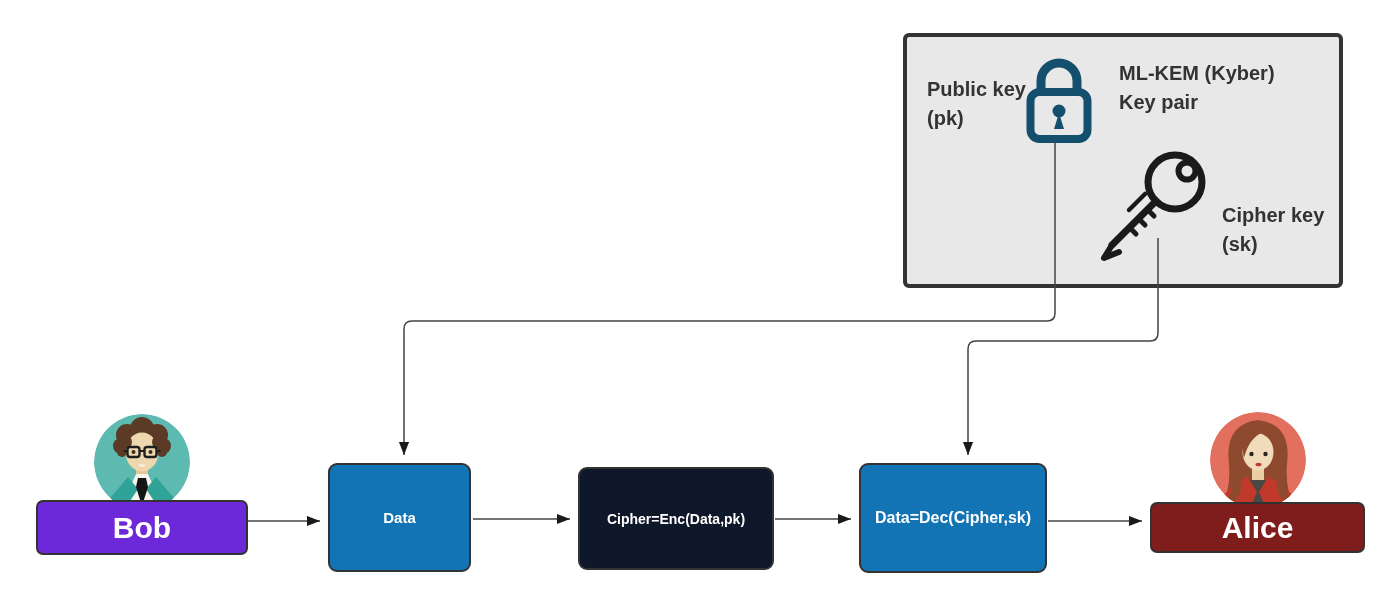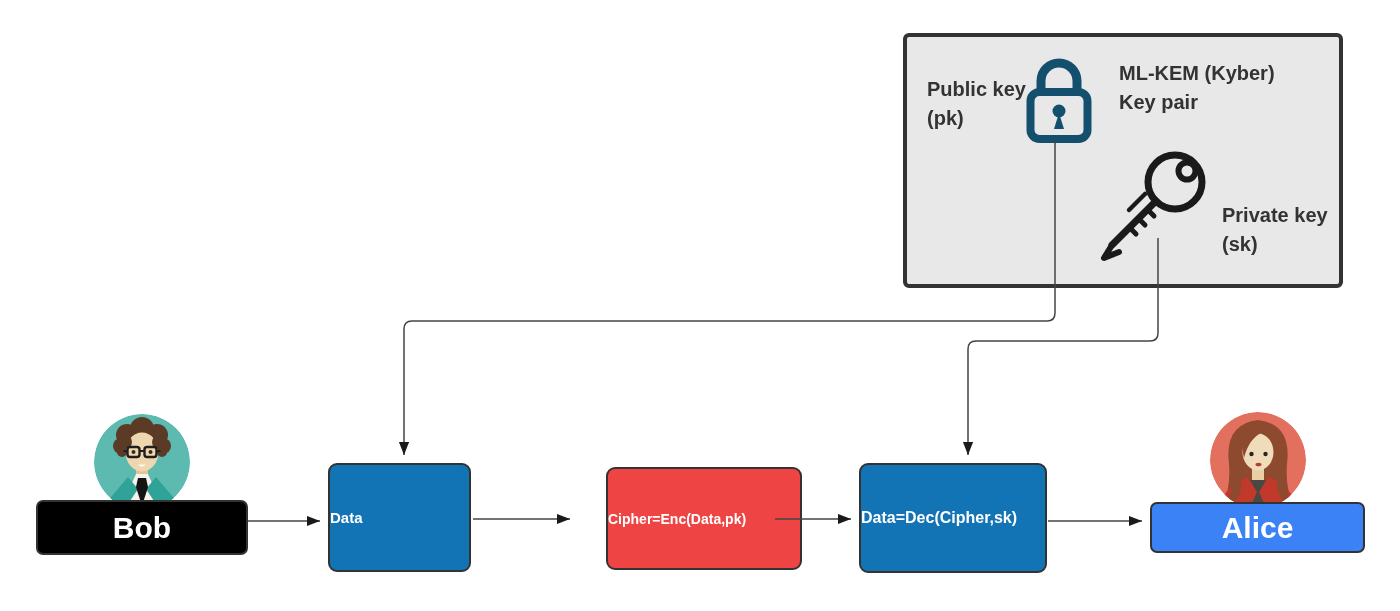--- a/index.html
+++ b/index.html
@@ -18,50 +18,50 @@
   }
   .public-key-label{left:20px;top:38px;width:110px;}
   .keypair-title{left:212px;top:22px;width:160px;}
   .private-key-label{left:315px;top:164px;width:115px;}
   .lock-icon{position:absolute;left:119px;top:18px;}
   .key-icon{position:absolute;left:190px;top:107px;}
   
   .connector-layer{position:absolute;left:0;top:0;width:1400px;height:611px;z-index:5;pointer-events:none;}
   
   .node{
-    position:absolute;display:flex;align-items:center;
+    position:absolute;display:flex;align-items:center;justify-content:center;
     color:#ffffff;font-weight:bold;text-align:center;box-sizing:border-box;z-index:4;
     border:2px solid #333333;border-radius:9px;
   }
   .node-blue{background:#1273b5;}
-  .node-red{background:#ef4444;margin-left:28px;}
+  .node-red{background:#0f172a;}
   .node-data{left:328px;top:463px;width:143px;height:109px;font-size:15px;}
   .node-encrypt{left:578px;top:467px;width:196px;height:103px;font-size:14px;}
   .node-decrypt{left:859px;top:463px;width:188px;height:110px;font-size:16px;}
   
   .actor-box{
     position:absolute;display:flex;align-items:center;justify-content:center;
     color:#ffffff;font-weight:bold;font-size:30px;z-index:4;box-sizing:border-box;
     border:2px solid #333333;border-radius:7px;
   }
-  .actor-bob{left:36px;top:500px;width:212px;height:55px;background:#000000;}
-  .actor-alice{left:1150px;top:502px;width:215px;height:51px;background:#3b82f6;}
+  .actor-bob{left:36px;top:500px;width:212px;height:55px;background:#6d28d9;}
+  .actor-alice{left:1150px;top:502px;width:215px;height:51px;background:#7f1d1d;}
   .avatar{position:absolute;z-index:3;}
   .avatar-bob{left:94px;top:414px;}
   .avatar-alice{left:1210px;top:412px;}
 </style>
 </head>
 <body>
 
 <div id="canvas">
 
   <div class="keypair-panel">
     <div class="panel-label public-key-label">Public key (pk)</div>
     <div class="panel-label keypair-title">ML-KEM (Kyber) Key pair</div>
-    <div class="panel-label private-key-label">Private key (sk)</div>
+    <div class="panel-label private-key-label">Cipher key (sk)</div>
 
     <svg class="lock-icon" width="66" height="88" viewBox="0 0 66 88">
       <path d="M15,42 V26 a18,18 0 0 1 36,0 V42" fill="none" stroke="#14506e" stroke-width="9"></path>
       <rect x="4.5" y="37" width="57" height="47" rx="9" fill="#e8e8e8" stroke="#14506e" stroke-width="8"></rect>
       <circle cx="33" cy="56" r="6.5" fill="#14506e"></circle>
       <path d="M33,58 L28,74 L38,74 Z" fill="#14506e"></path>
     </svg>
 
     <svg class="key-icon" width="120" height="120" viewBox="0 0 120 120">
       <circle cx="78" cy="38" r="27" fill="none" stroke="#1a1a1a" stroke-width="7"></circle>

